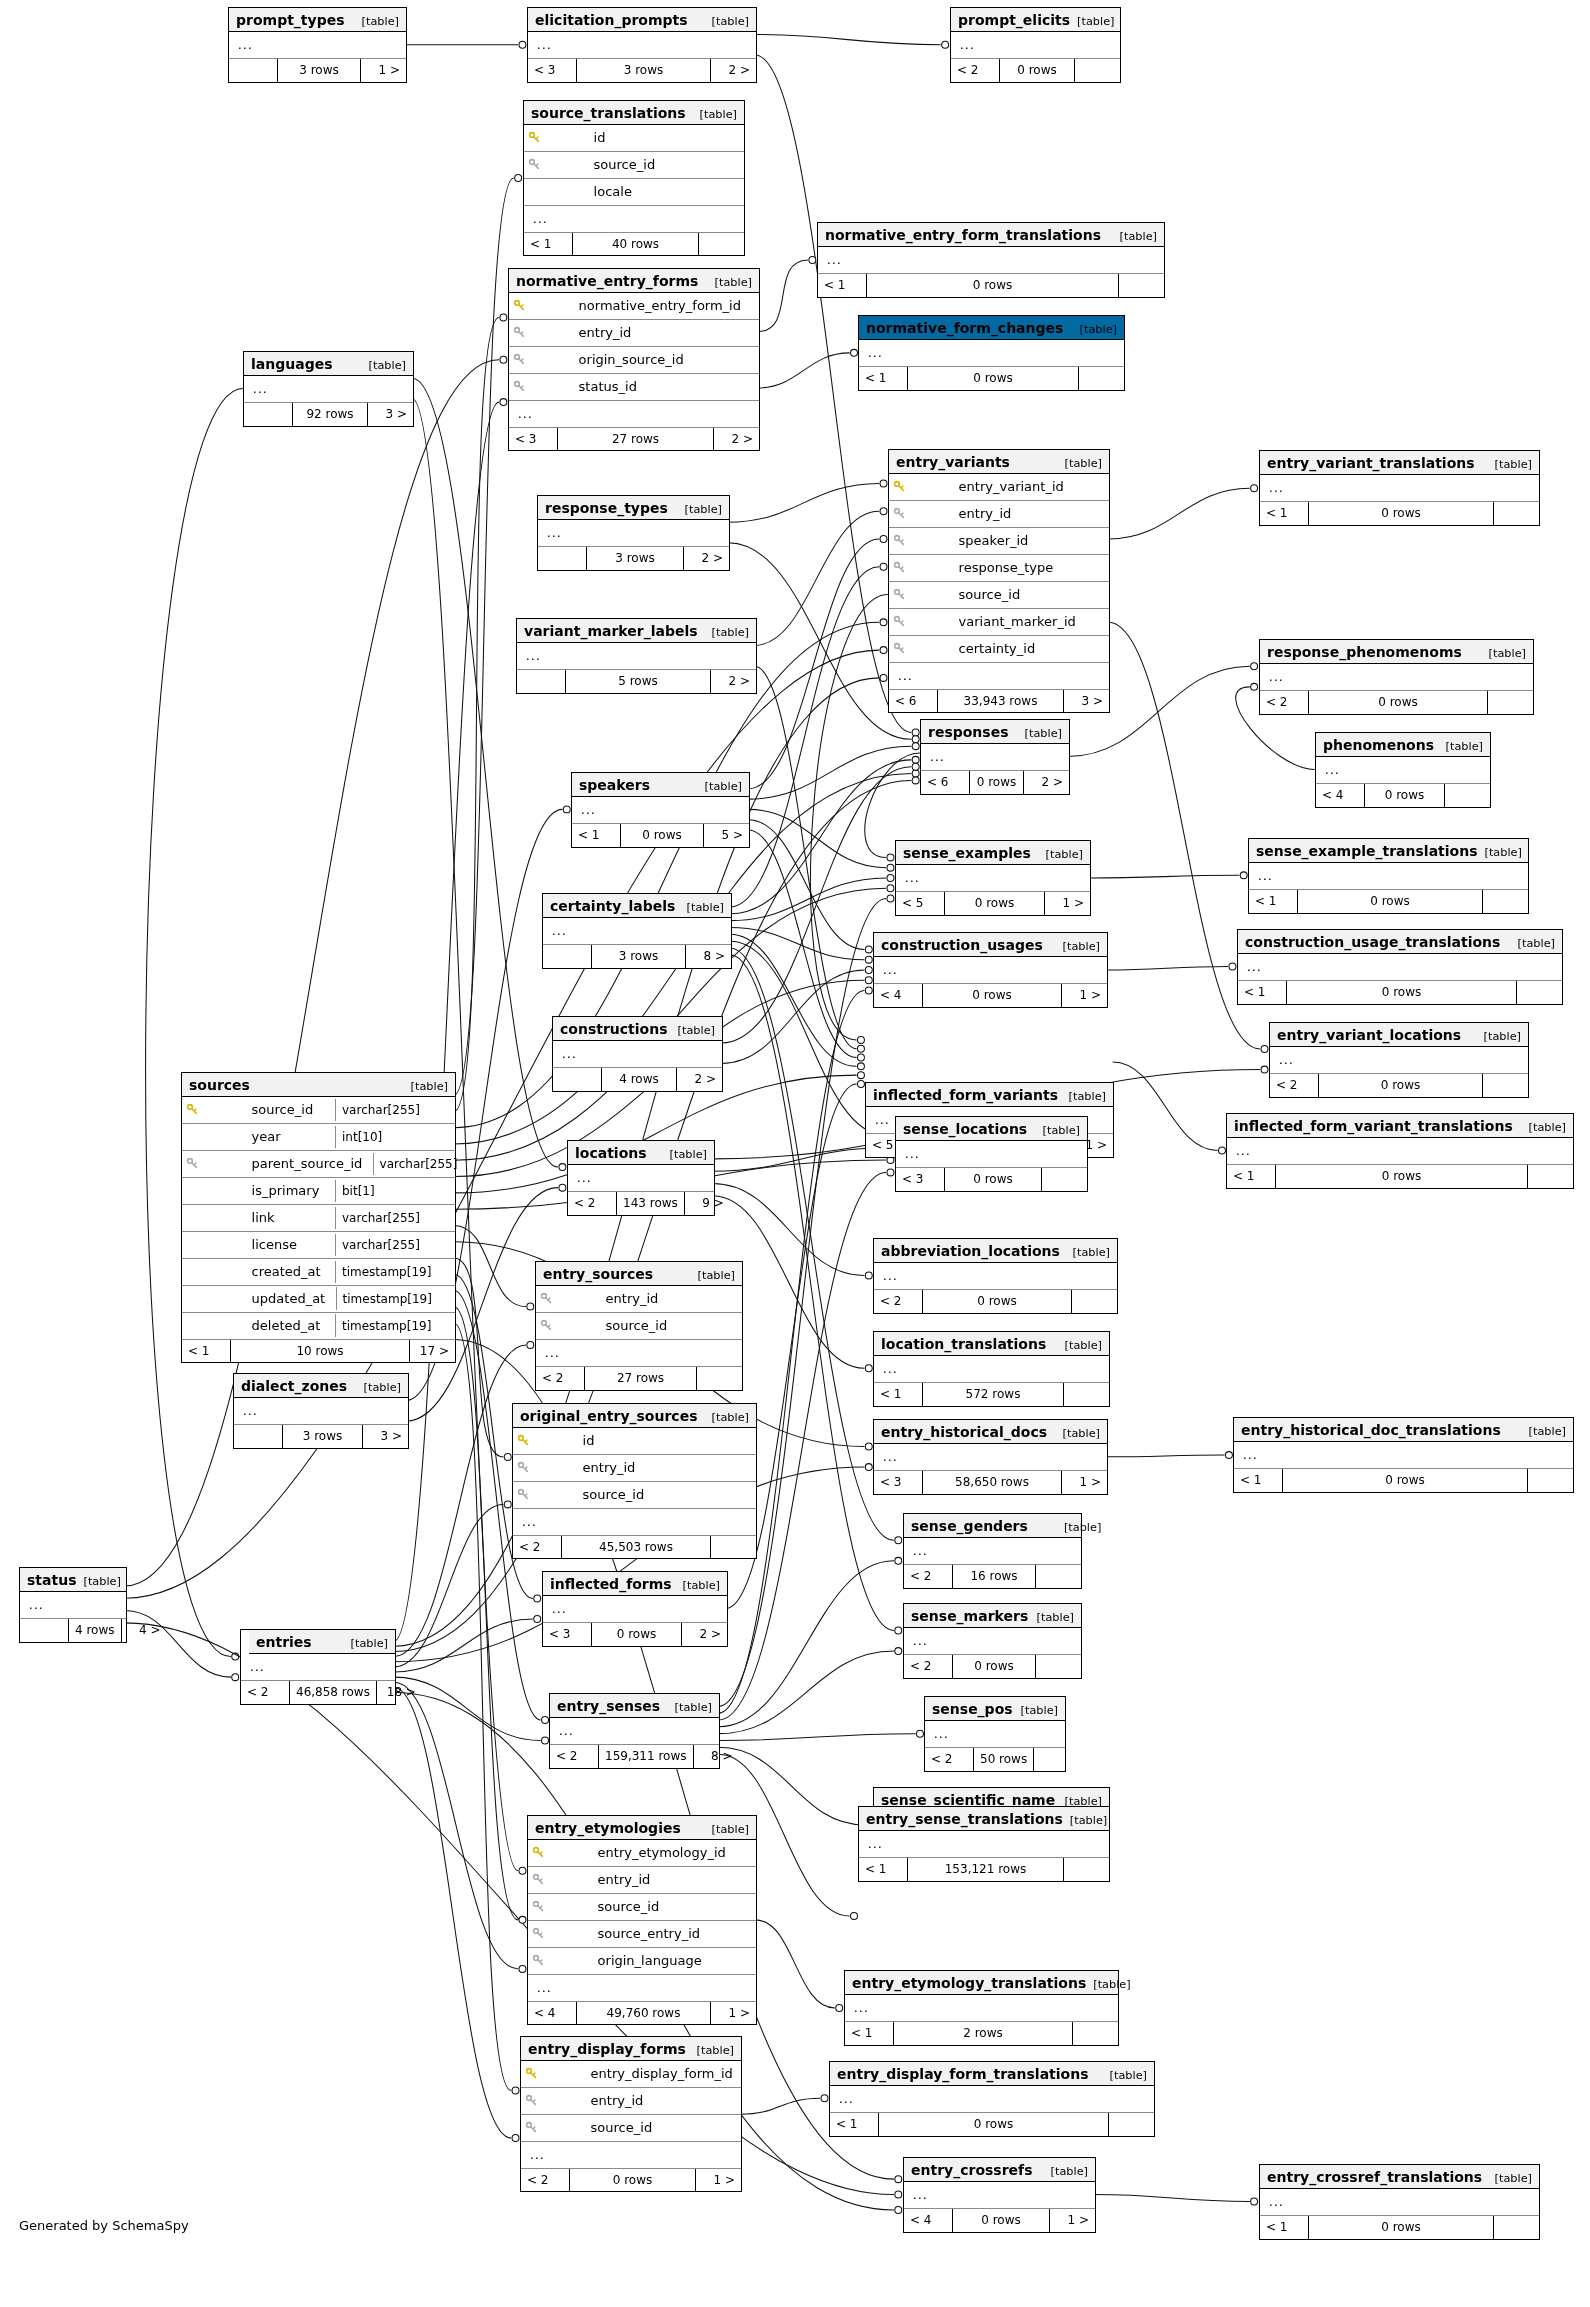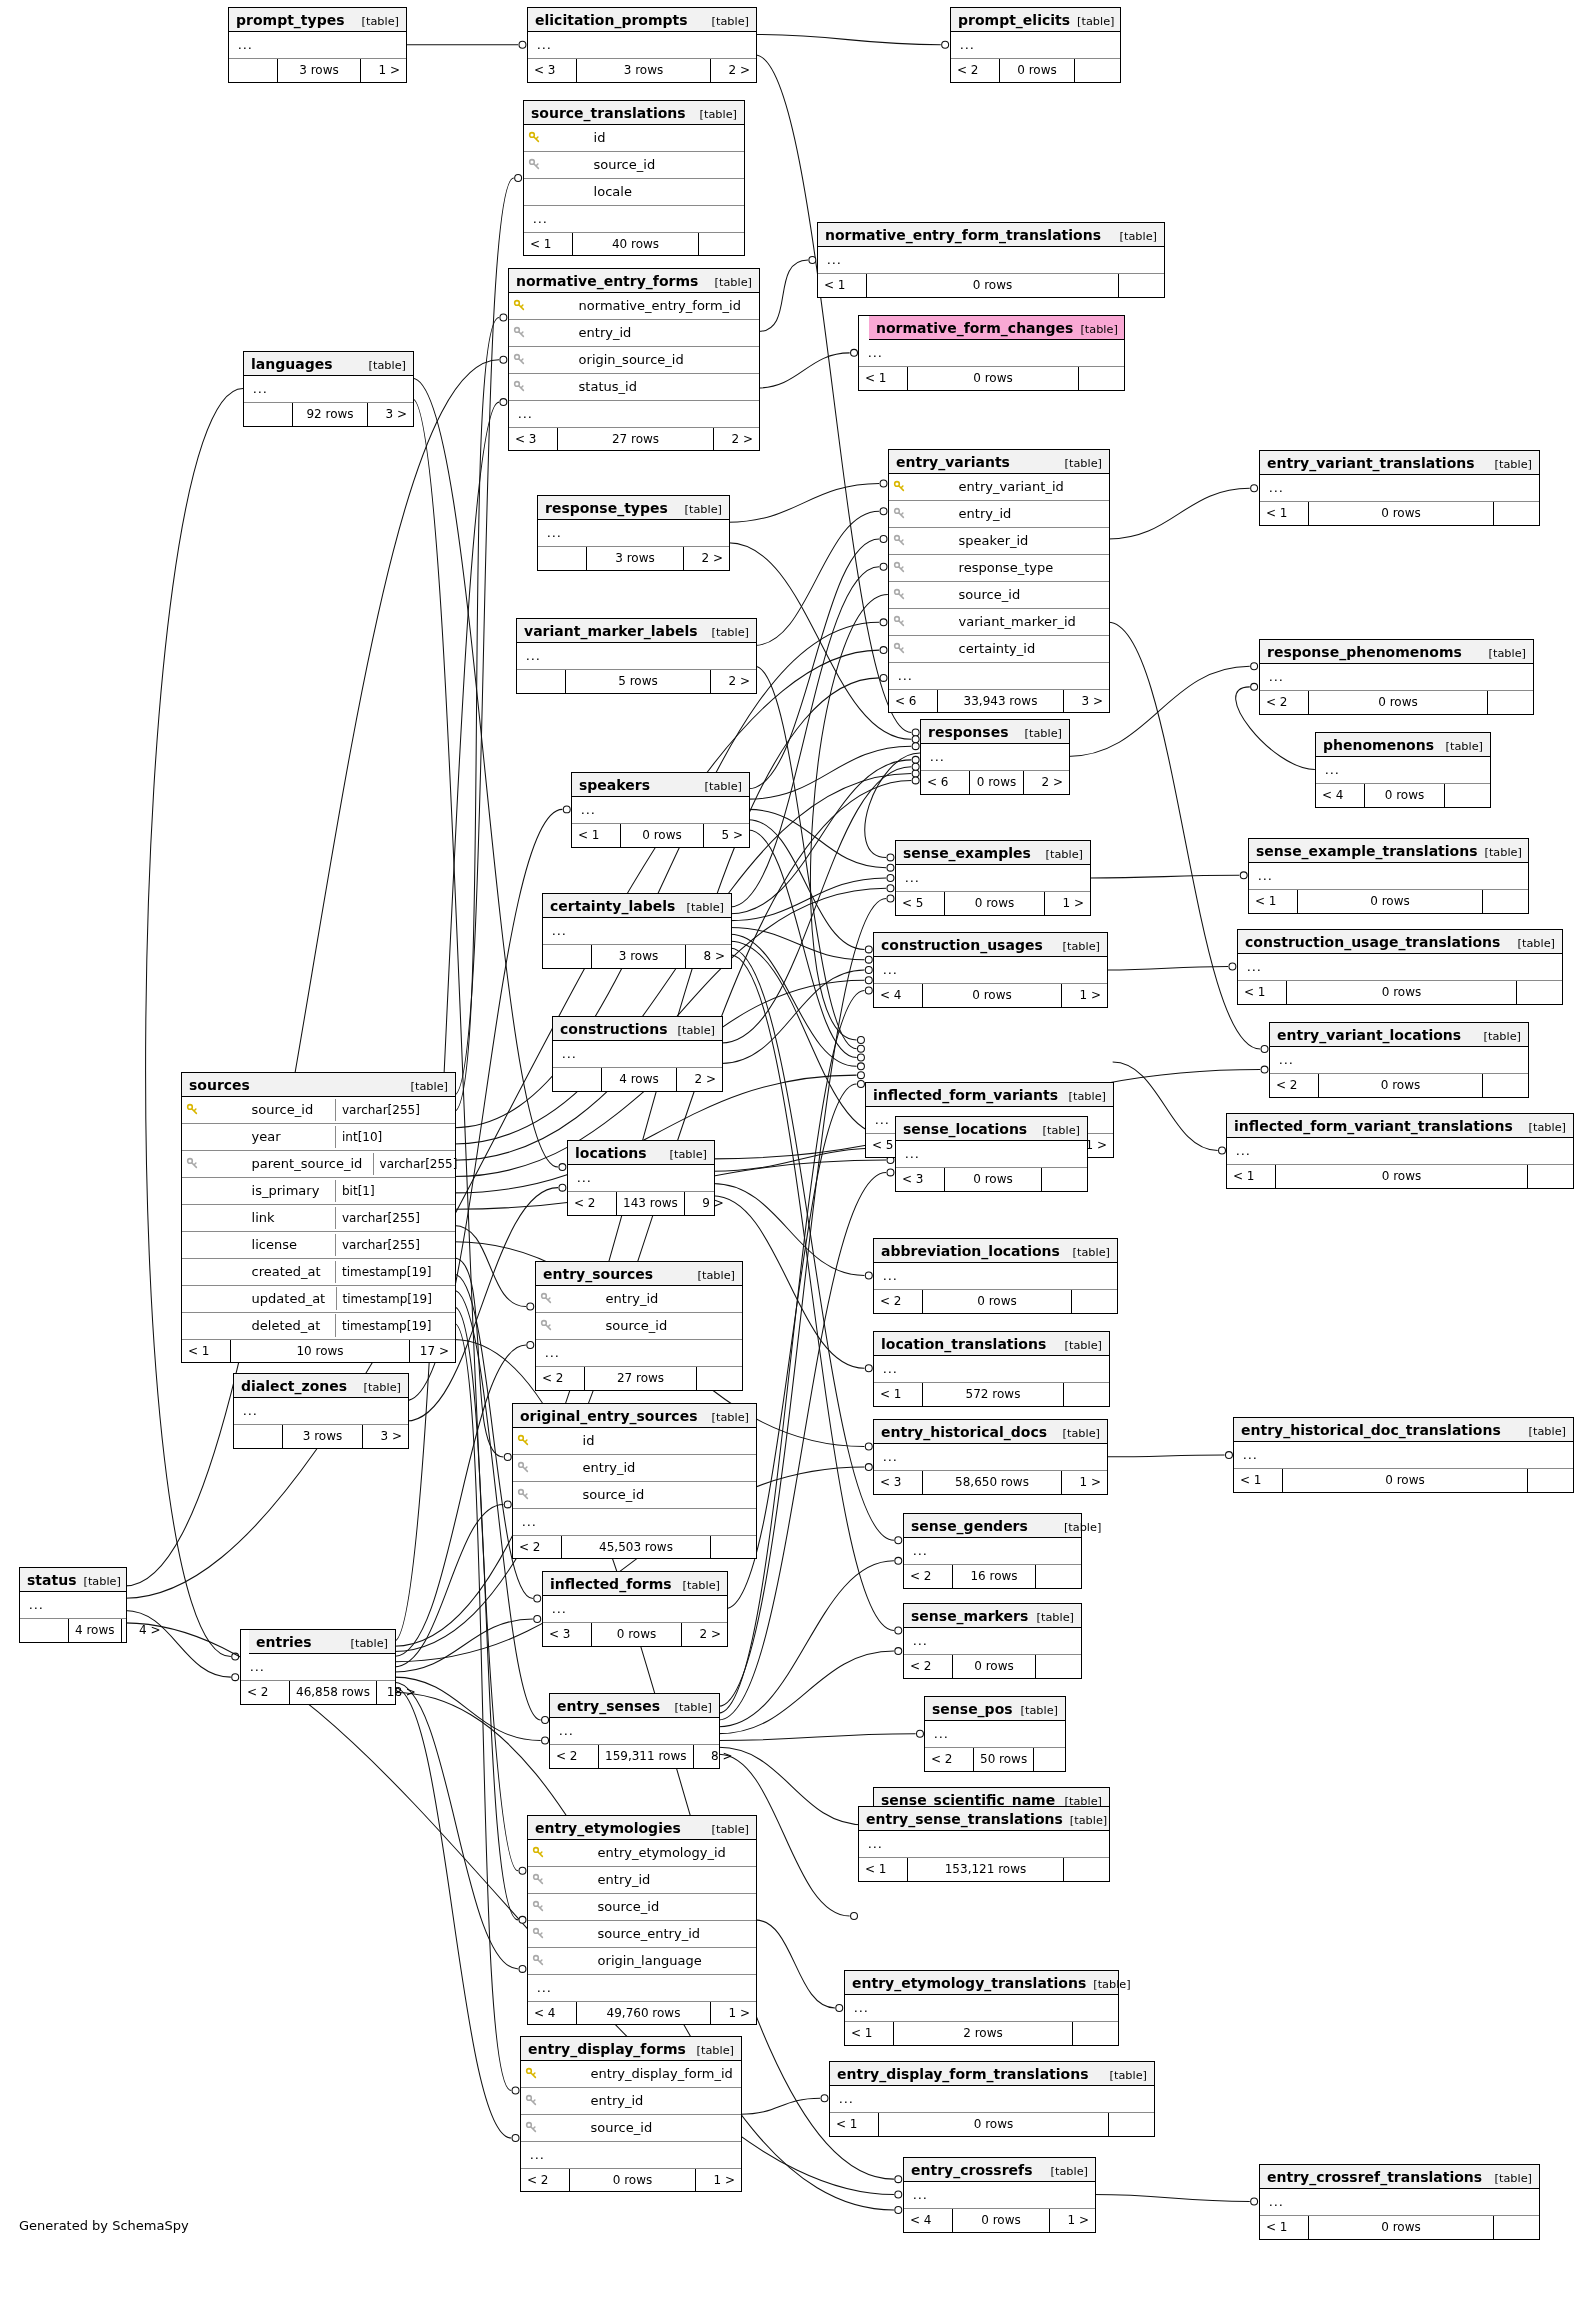--- a/index.html
+++ b/index.html
@@ -326,21 +326,21 @@
           <span class="col-name">status_id</span>
         </div>
         <div class="col-row ellipsis">...</div>
         <div class="tbl-footer">
           <span class="f-cell f-left">&lt; 3</span>
           <span class="f-cell f-mid">27 rows</span>
           <span class="f-cell f-right">2 &gt;</span>
         </div>
       </div>
       <div class="tbl" style="left: 858px; top: 315px; width: 265px; border-color: rgb(0, 0, 0);">
-        <div class="tbl-header" style="background: #f9a8d4; margin-left: 10px;">
+        <div class="tbl-header" style="background: #0369a1;">
           <span class="tbl-name">normative_form_changes</span>
           <span class="tbl-tag">[table]</span>
         </div>
         <div class="col-row ellipsis">...</div>
         <div class="tbl-footer">
           <span class="f-cell f-left">&lt; 1</span>
           <span class="f-cell f-mid">0 rows</span>
           <span class="f-cell f-right"></span>
         </div>
       </div>

